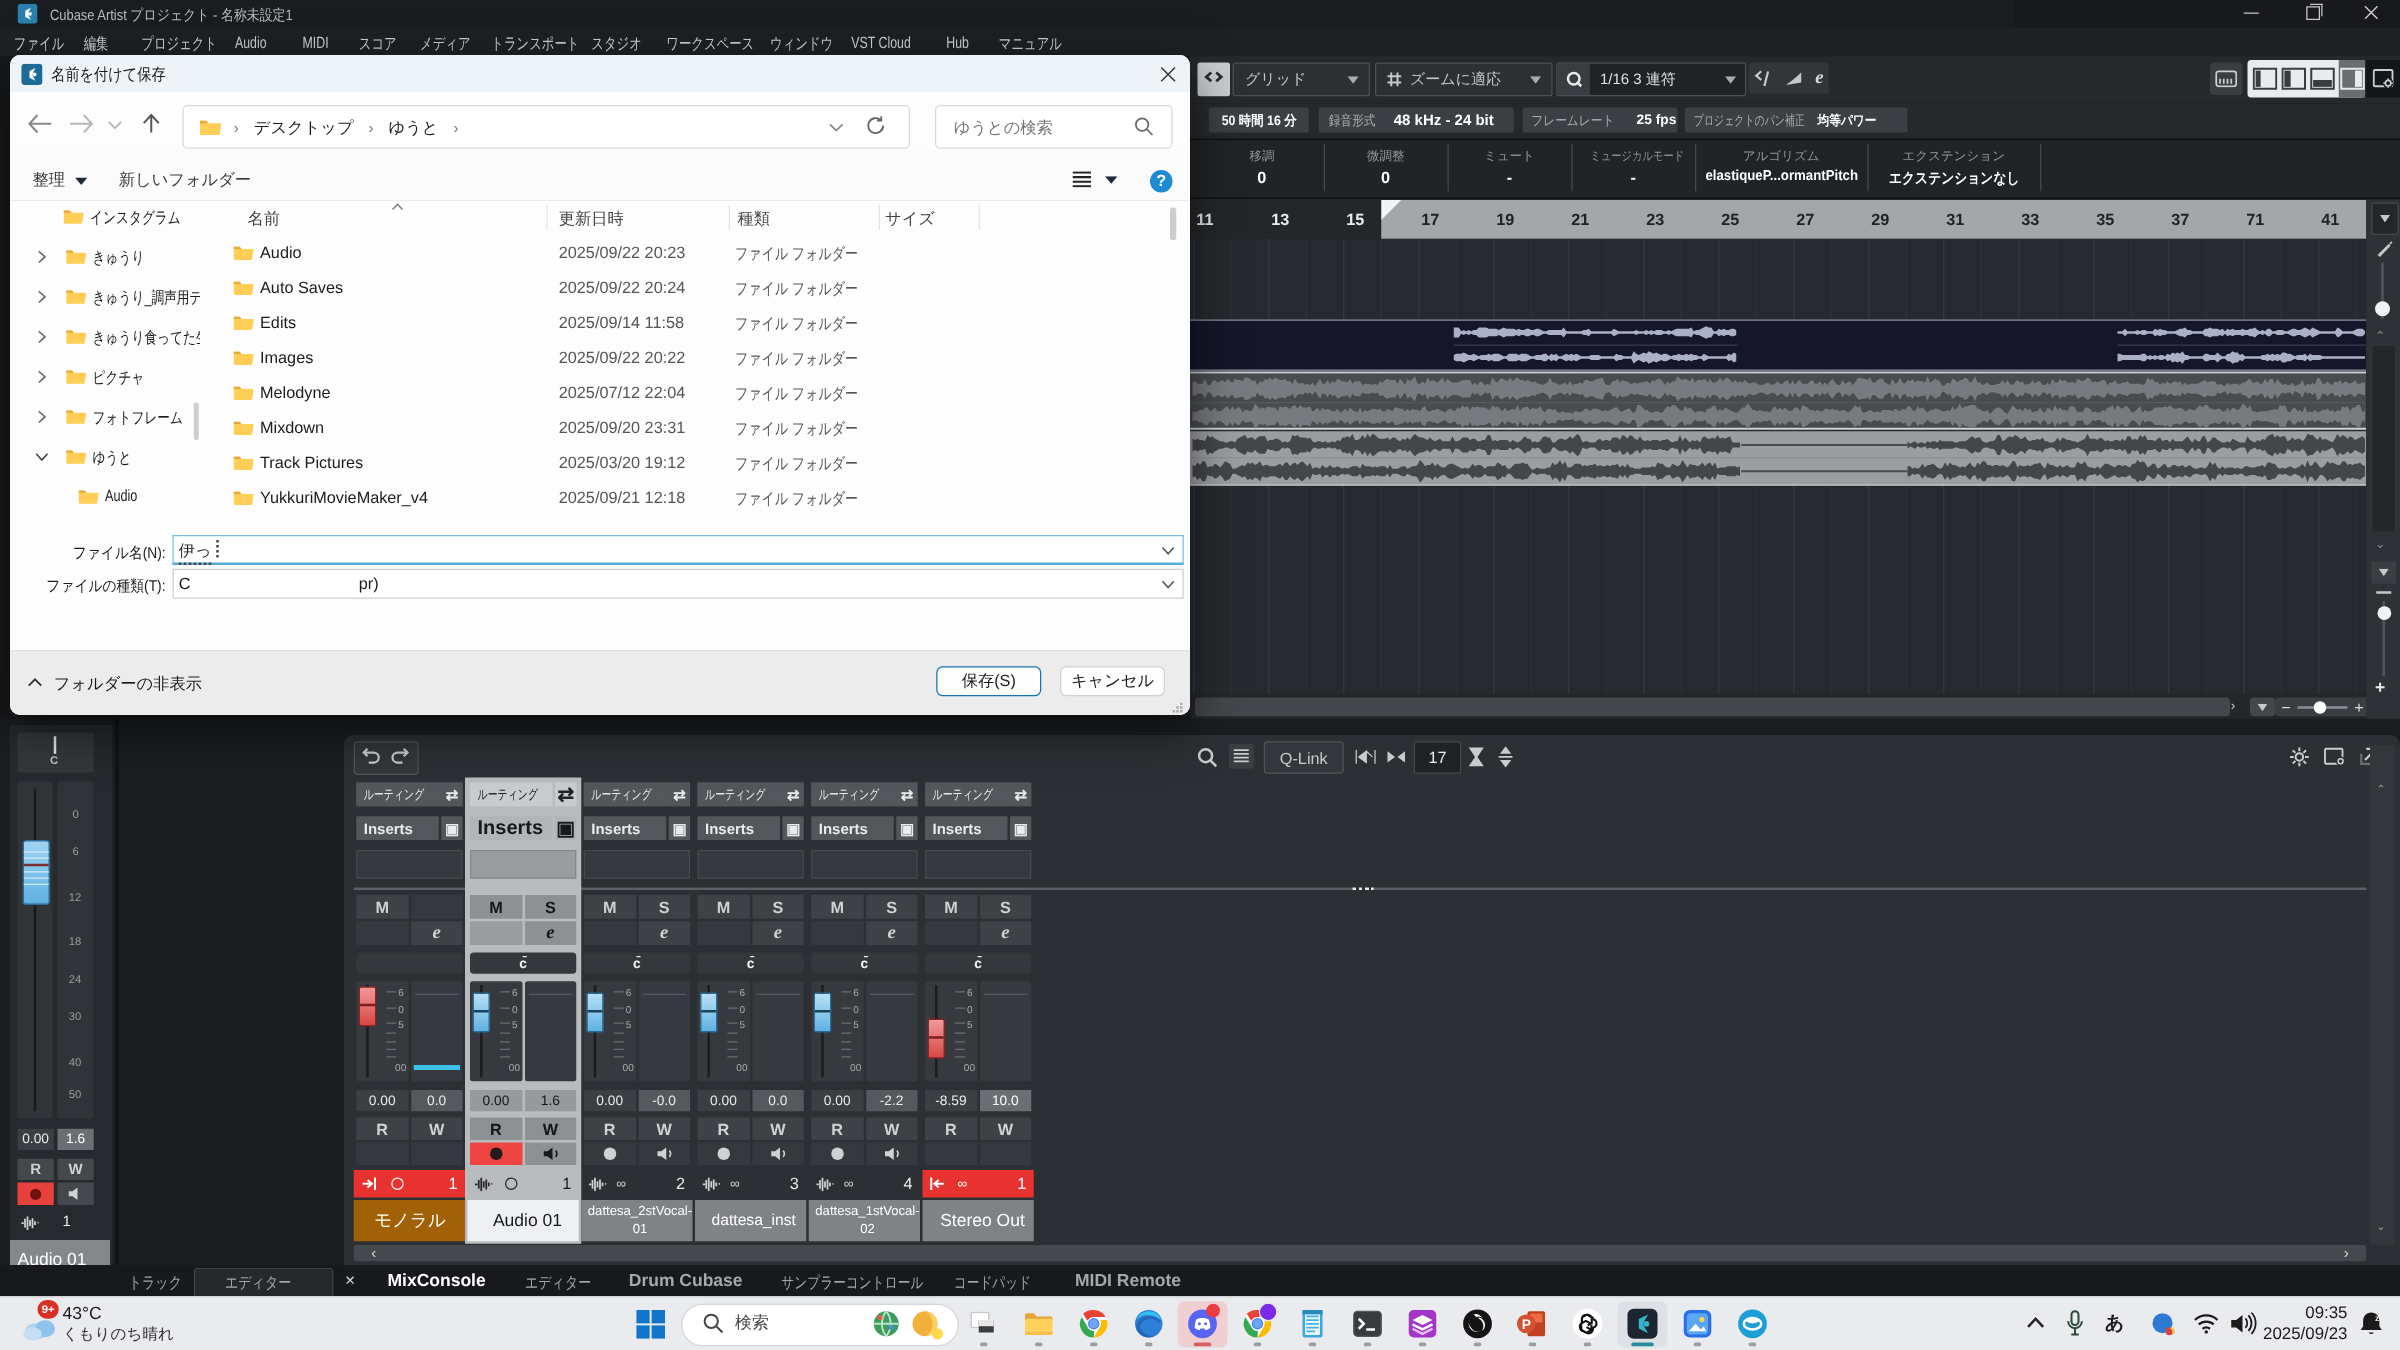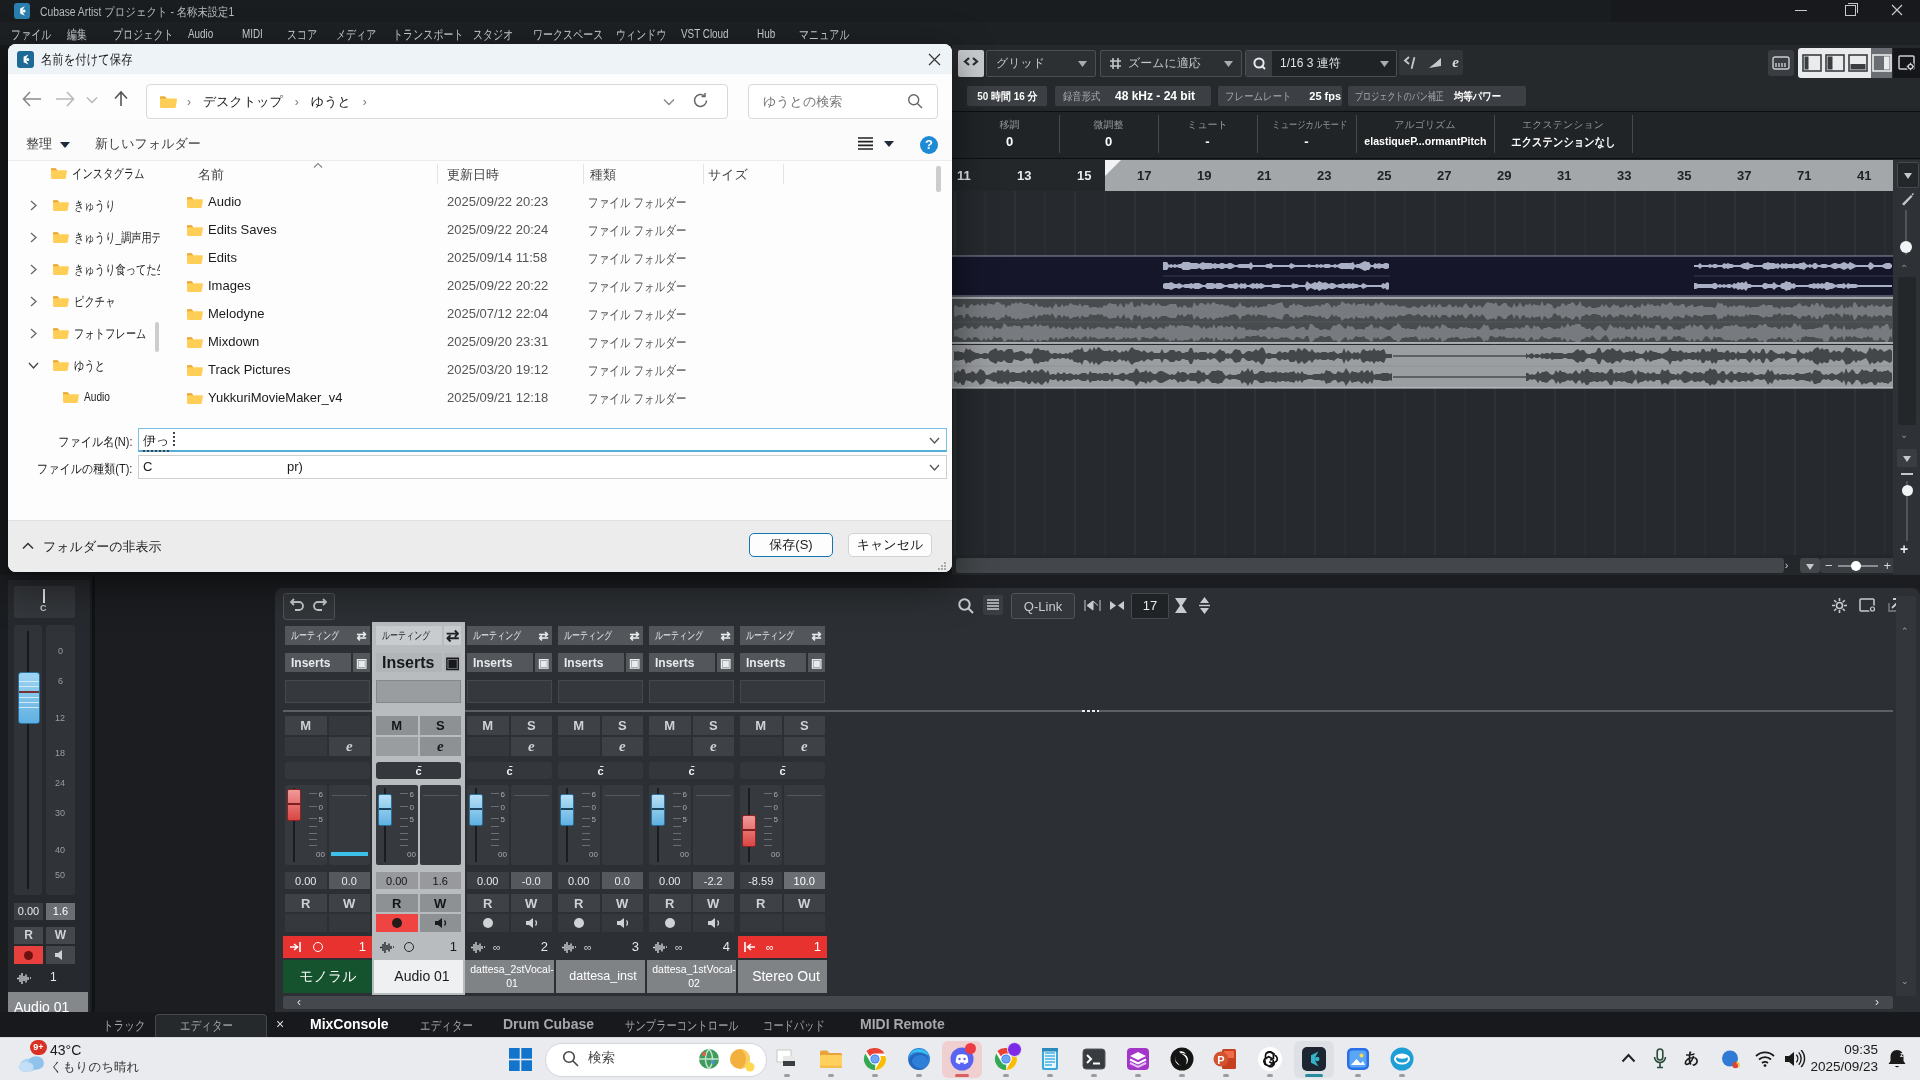--- a/index.html
+++ b/index.html
@@ -470,21 +470,21 @@
           <div class="cell" style="background:#35383c"></div>
           <div class="cell" style="background:#35383c"></div>
         </div>
     <div class="abs" style="left:0;top:310px;width:89px;height:22px;background:#e8322f">
       <svg class="abs" style="left:6px;top:5px" width="13" height="12" viewBox="0 0 13 12">
             <path d="M1 1v10M11 6H4M7 3l-3.5 3L7 9" stroke="#fff" stroke-width="1.6" fill="none" transform="rotate(180 6 6)"></path>
           </svg>
       <div class="abs" style="left:30px;top:6px;width:8px;height:8px;border:1.5px solid #fff;border-radius:50%"></div>
       <div class="abs" style="right:6px;top:3px;color:#fff;font-size:13px">1</div>
     </div>
-    <div class="abs" style="left:0;top:334px;width:89px;height:33px;background:#14532d;color:#fff;font-size:14px;line-height:33px;padding-left:1px;box-sizing:border-box">モノラル</div>
+    <div class="abs" style="left:0;top:334px;width:89px;height:33px;background:#a16207;color:#fff;font-size:14px;line-height:33px;padding-left:1px;box-sizing:border-box">モノラル</div>
   </div>
 
   <div class="strip" style="left:99px">
     <div class="abs" style="left:-2px;top:-4px;width:93px;height:373px;background:#b9bcbe"></div>
     <div class="srow" style="top:0;height:19px">
           <div class="cell" style="flex:3.6;justify-content:flex-start;padding-left:6px;background:#c9ccce;color:#202326;font-weight:normal;font-size:11px">
             <span style="display:inline-block;transform:scaleX(0.72);transform-origin:0 50%">ルーティング</span>
           </div>
           <div class="cell" style="background:#c9ccce;color:#202326">⇄</div>
         </div>
@@ -966,21 +966,21 @@
           </svg>
           <span style="position:absolute;left:43px;top:5px">Audio</span>
           <span style="position:absolute;left:282px;top:5px;color:#555">2025/09/22 20:23</span>
           <span style="position:absolute;left:423px;top:5px;color:#555"><span class="jp">ファイル フォルダー</span></span>
         </div>
         <div style="position:absolute;left:0;top:28px;width:778px;height:28px">
           <svg style="position:absolute;left:21px;top:6px" width="17" height="14" viewBox="0 0 18 15">
             <path d="M1 2.5h5l1.6 2H17a1 1 0 0 1 1 1.2l-1.2 7.2a1.2 1.2 0 0 1-1.2 1H2.2A1.2 1.2 0 0 1 1 12.7z" fill="#ffce57"></path>
             <path d="M1 2.5h5l1.6 2H1z" fill="#e8a93a"></path>
           </svg>
-          <span style="position:absolute;left:43px;top:5px">Edits Saves</span>
+          <span style="position:absolute;left:43px;top:5px">Auto Saves</span>
           <span style="position:absolute;left:282px;top:5px;color:#555">2025/09/22 20:24</span>
           <span style="position:absolute;left:423px;top:5px;color:#555"><span class="jp">ファイル フォルダー</span></span>
         </div>
         <div style="position:absolute;left:0;top:56px;width:778px;height:28px">
           <svg style="position:absolute;left:21px;top:6px" width="17" height="14" viewBox="0 0 18 15">
             <path d="M1 2.5h5l1.6 2H17a1 1 0 0 1 1 1.2l-1.2 7.2a1.2 1.2 0 0 1-1.2 1H2.2A1.2 1.2 0 0 1 1 12.7z" fill="#ffce57"></path>
             <path d="M1 2.5h5l1.6 2H1z" fill="#e8a93a"></path>
           </svg>
           <span style="position:absolute;left:43px;top:5px">Edits</span>
           <span style="position:absolute;left:282px;top:5px;color:#555">2025/09/14 11:58</span>

